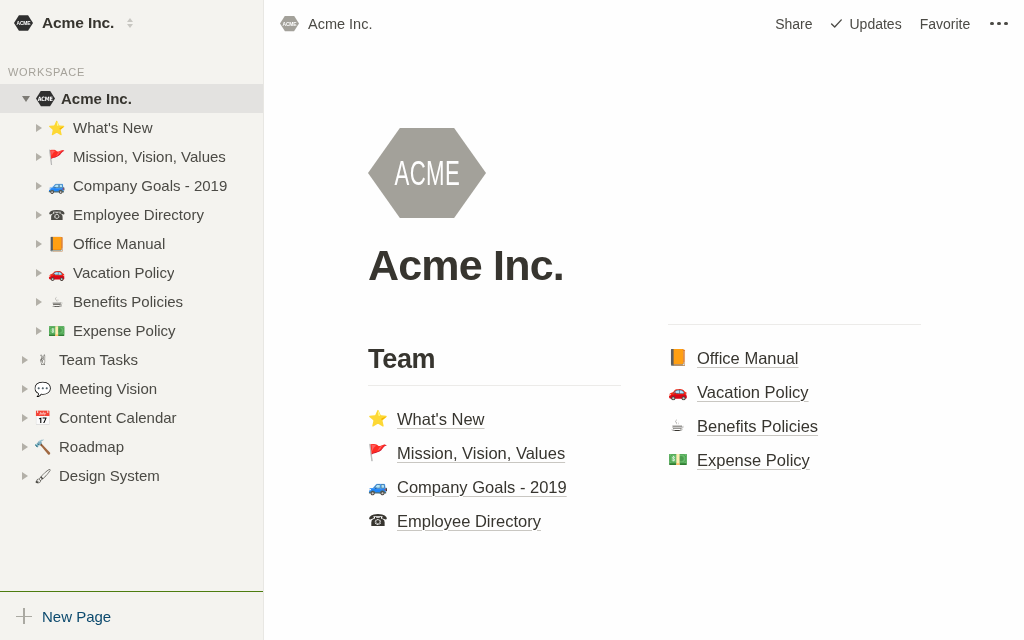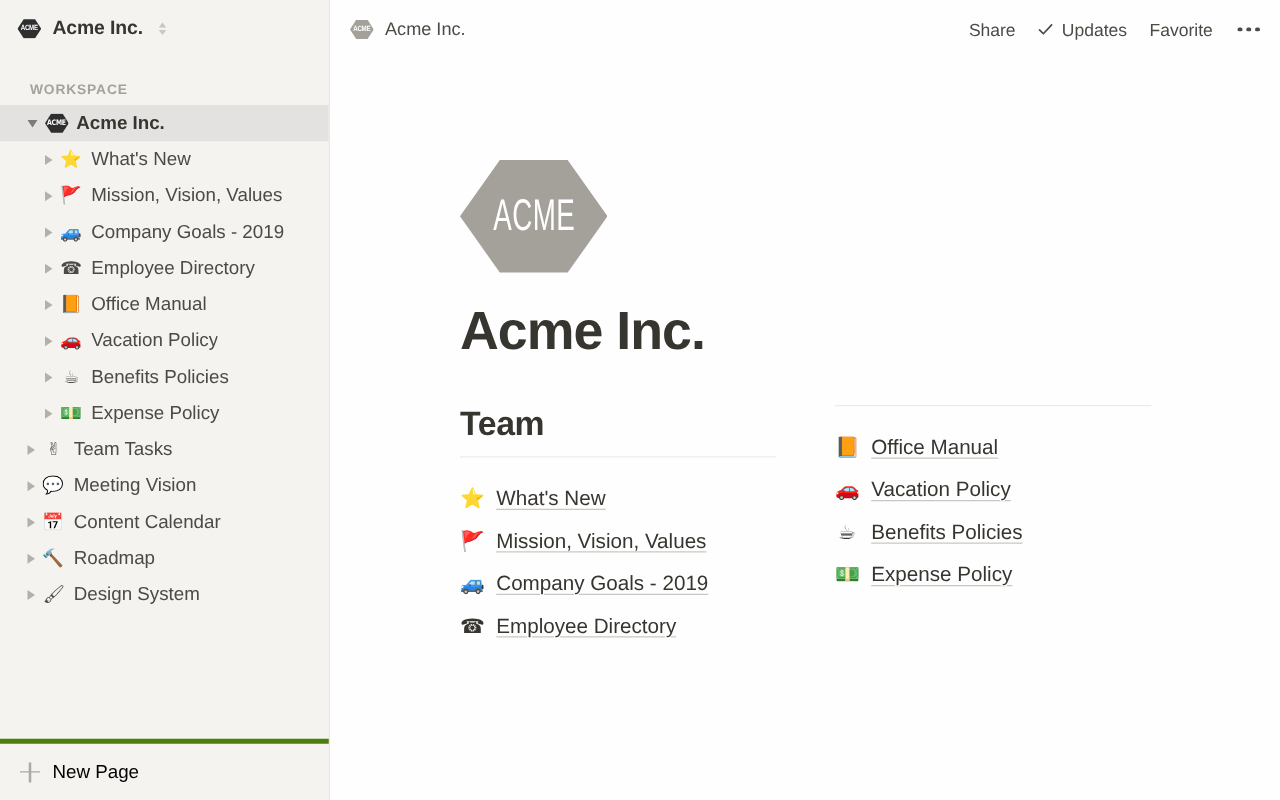--- a/index.html
+++ b/index.html
@@ -80,24 +80,24 @@
     gap: 10px;
     cursor: pointer;
     font-size: 15px;
     color: #4b4a45;
   }
   .nav-ico { width: 17px; height: 17px; flex: 0 0 17px; opacity: .62; }
   .nav-ico svg { display: block; width: 17px; height: 17px; }
 
   .section-label {
     font-size: 11px;
-    font-weight: 700;
+    font-weight: 400;
     letter-spacing: 0.7px;
     color: #a5a29a;
-    padding: 16px 0 6px 24px;
+    padding: 16px 0 6px 8px;
   }
 
   .tree { flex: 1 1 auto; overflow: hidden; }
   .tree-row {
     display: flex;
     align-items: center;
     height: 29px;
     cursor: pointer;
     font-size: 15px;
     color: #4b4a45;
@@ -126,29 +126,29 @@
     line-height: 1;
     text-align: center;
     margin-right: 7px;
     font-family: "DejaVu Sans", sans-serif;
   }
   .tree-row.lvl0 { padding-left: 22px; }
   .tree-row.lvl1 { padding-left: 36px; }
   .tree-label { white-space: nowrap; overflow: hidden; text-overflow: ellipsis; }
 
   .sidebar-footer {
-    border-top: 4px solid #4d7c0f;
+    border-top: 1px solid #4d7c0f;
     height: 49px;
     display: flex;
     align-items: center;
     padding-left: 16px;
     gap: 10px;
     cursor: pointer;
     font-size: 15px;
-    color: #000000;
+    color: #0c4a6e;
     flex: 0 0 49px;
   }
   .plus-ico { width: 16px; height: 16px; position: relative; opacity: .6; flex: 0 0 16px; }
   .plus-ico::before, .plus-ico::after {
     content: ""; position: absolute; background: #7a786f;
   }
   .plus-ico::before { left: 0; right: 0; top: 7.5px; height: 1.4px; }
   .plus-ico::after { top: 0; bottom: 0; left: 7.3px; width: 1.4px; }
 
   
@@ -223,20 +223,21 @@
   }
 
   .columns { display: flex; }
   .col { width: 300px; }
   .col-head {
     font-size: 27px;
     font-weight: 700;
     color: #37352f;
     letter-spacing: -0.3px;
     padding-bottom: 10px;
+    margin-top: 20px;
   }
   .col-rule {
     height: 1px;
     background: #ecebe9;
     width: 253px;
     margin-bottom: 16px;
   }
   .link-row {
     display: flex;
     align-items: center;

